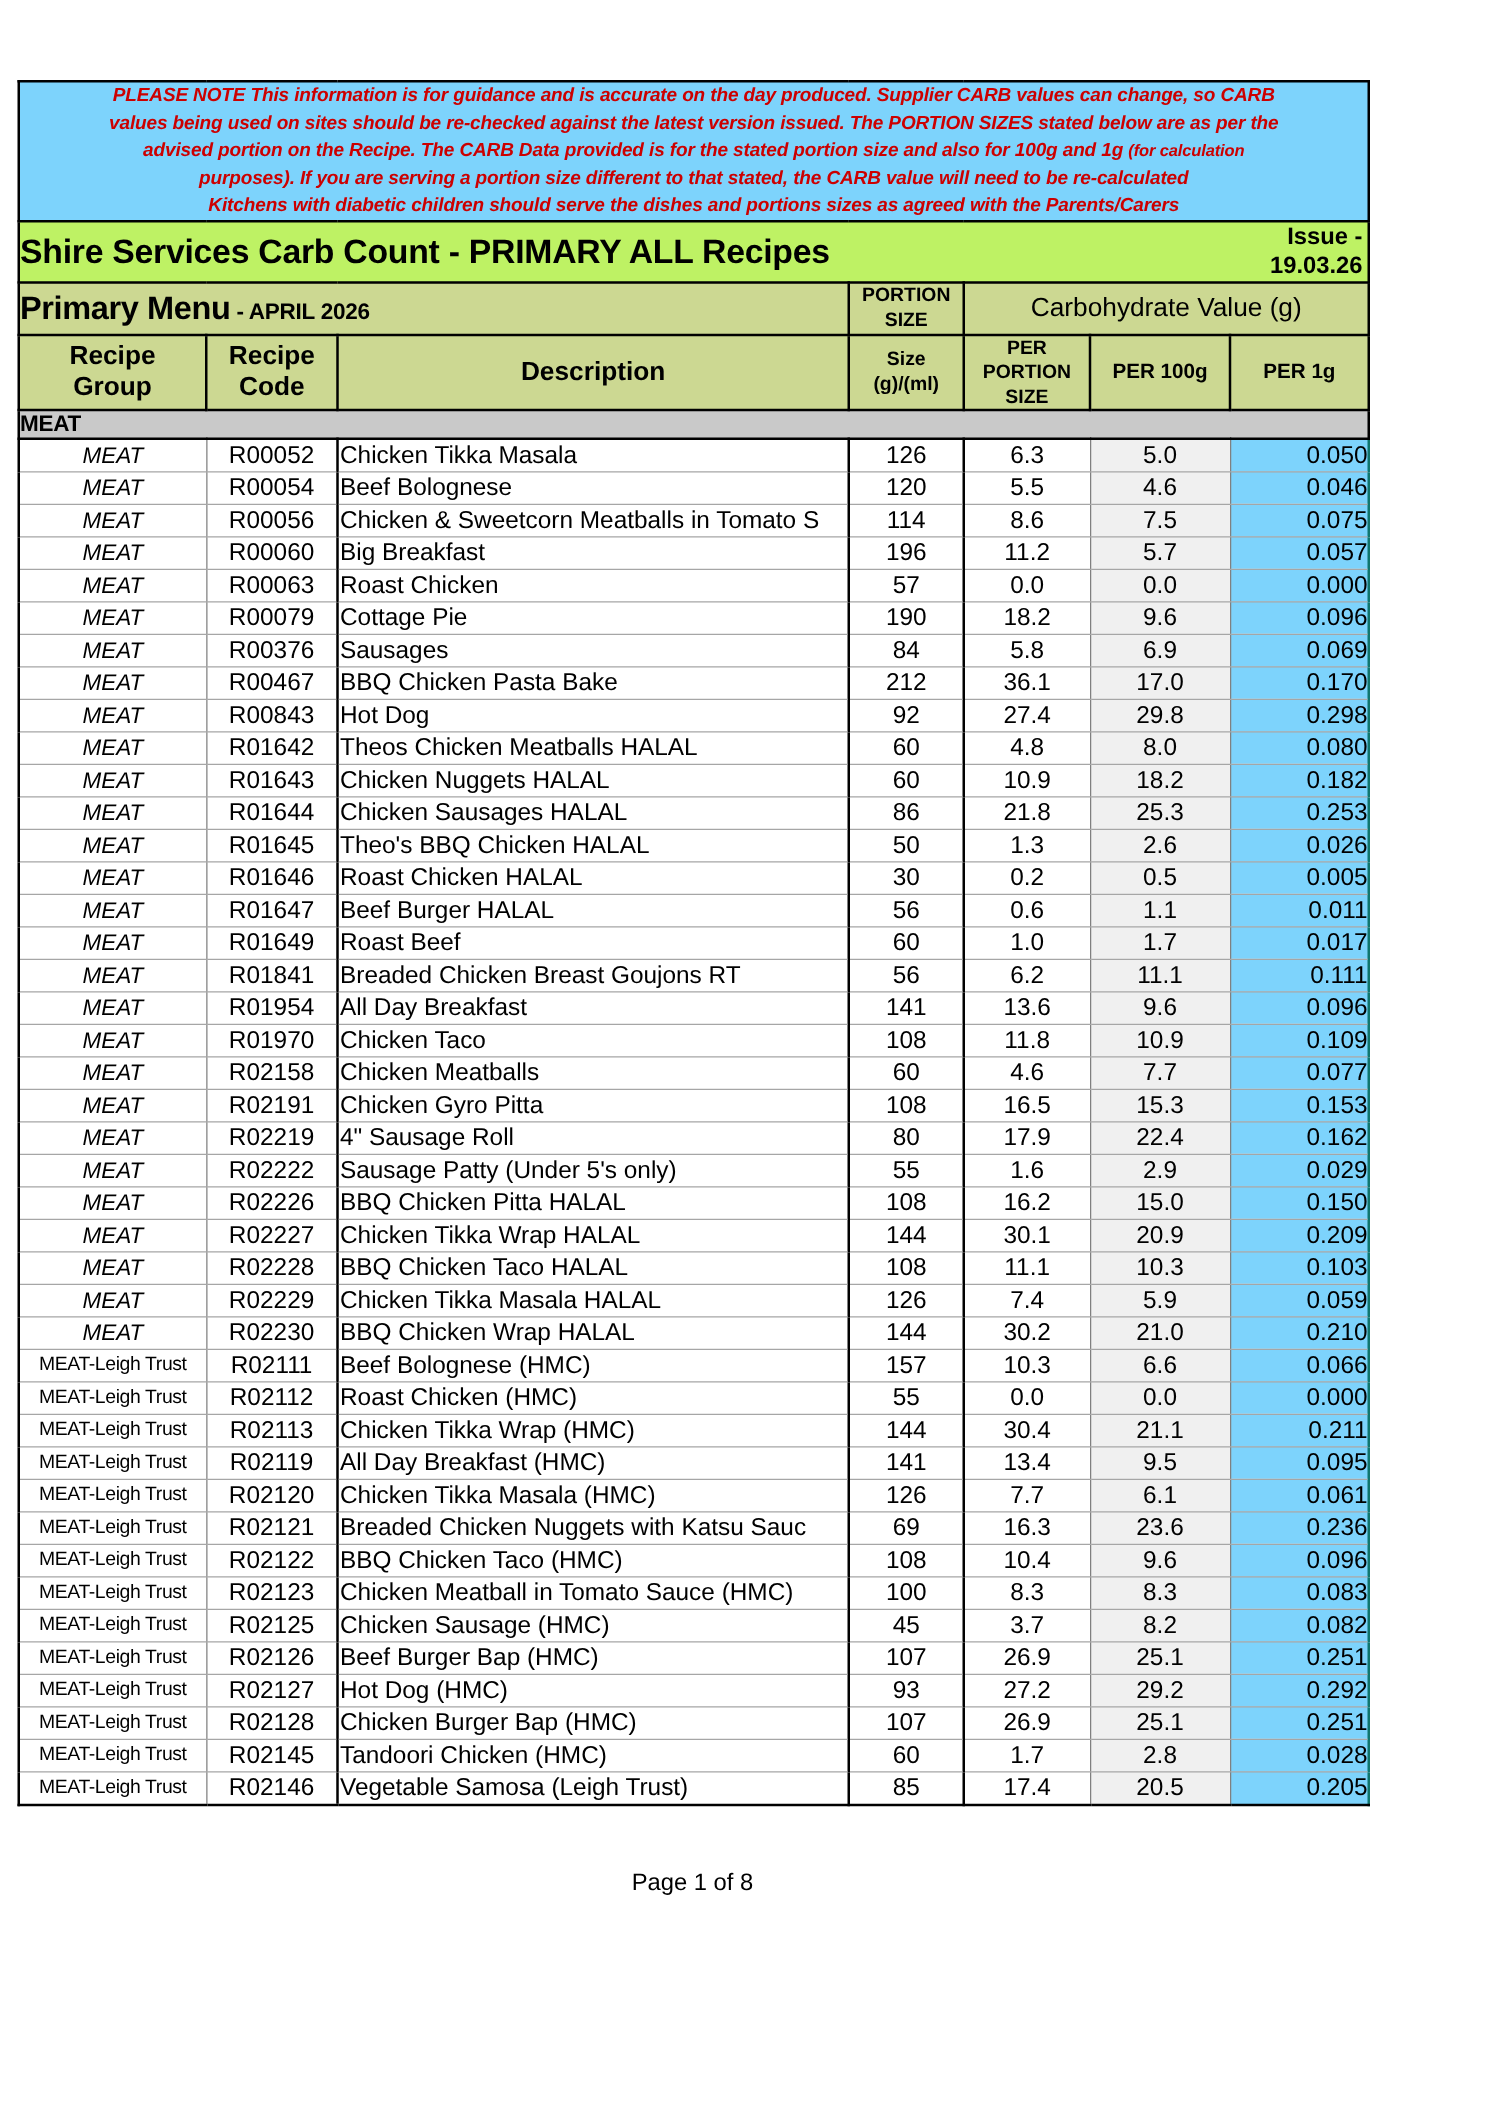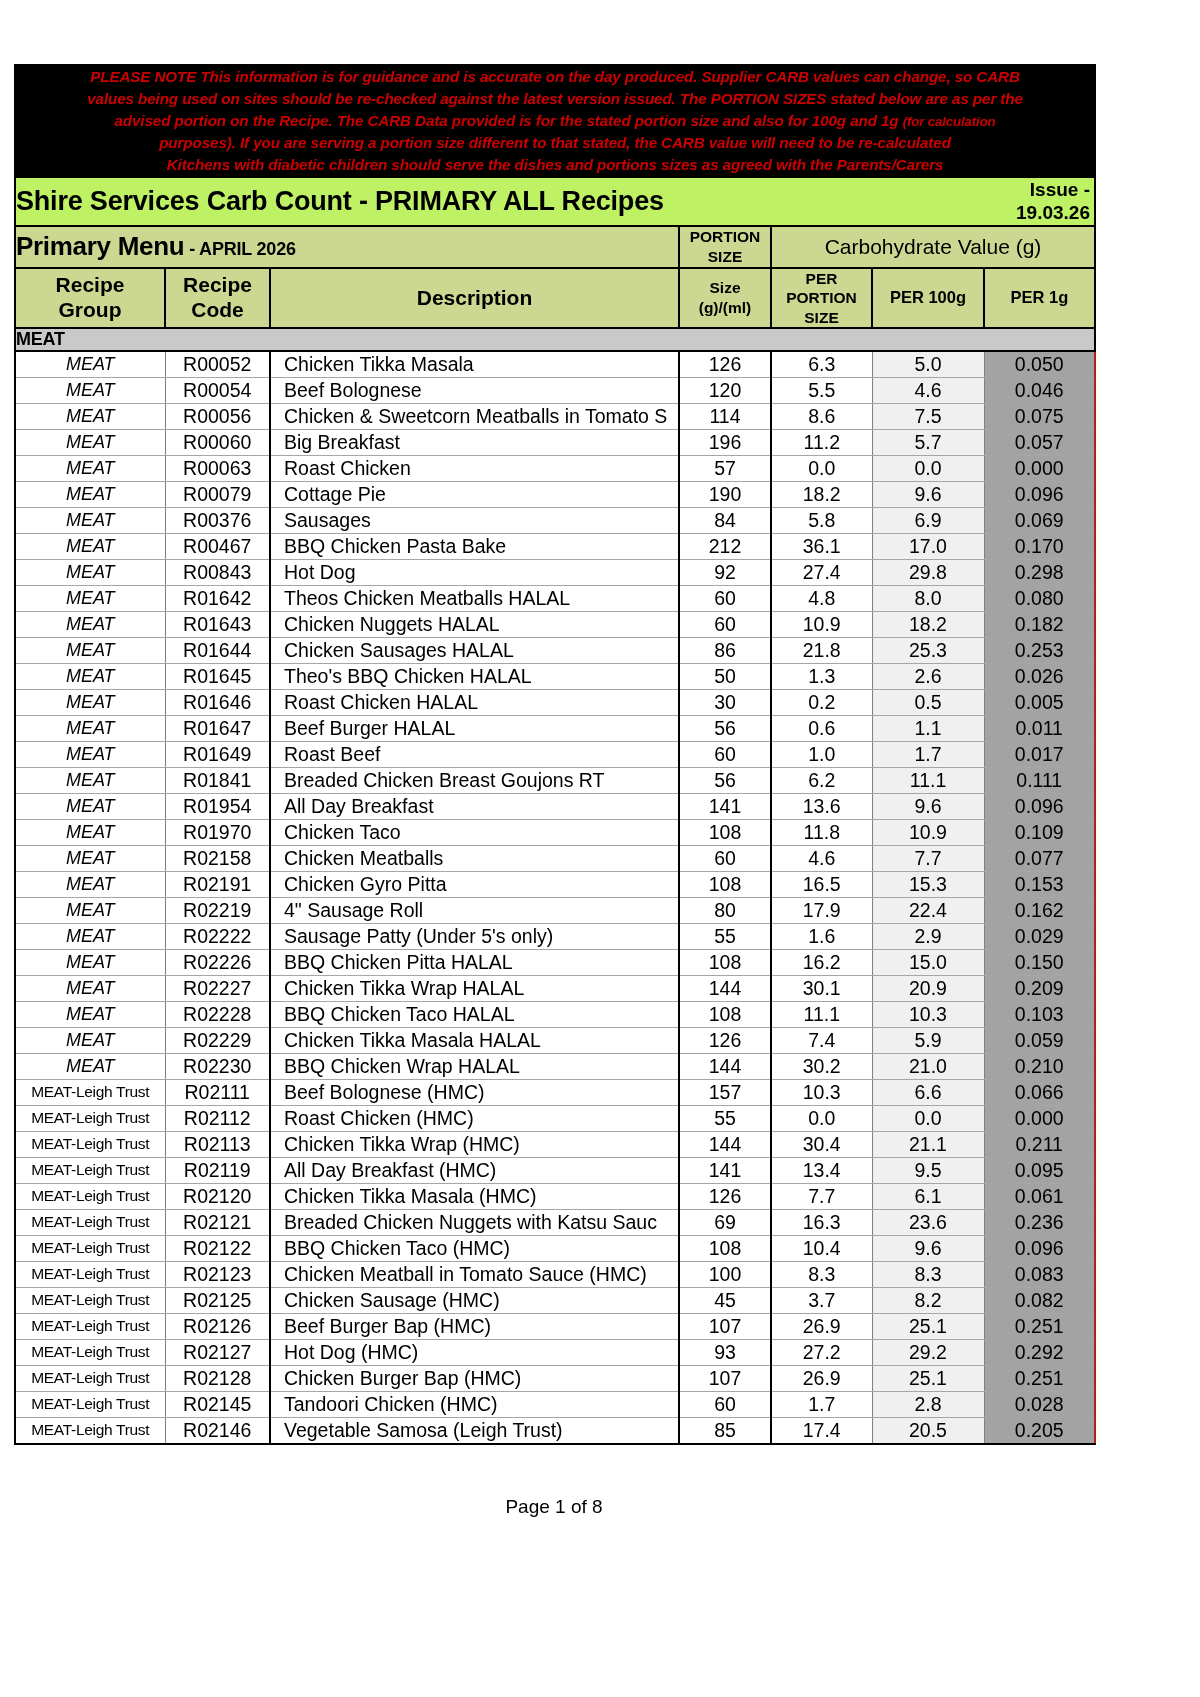--- a/index.html
+++ b/index.html
@@ -27,21 +27,21 @@
   }
   table.doc td {
     border: 1px solid #808080;
     padding: 0;
     vertical-align: middle;
   }
 
   
   .notice-cell {
     border: 2px solid #000000 !important;
-    background: #000000;
+    background: #7dd3fc;
     padding: 8px 10px 9px 10px;
     text-align: center;
   }
   .notice-line {
     color: #cc0000;
     font-weight: bold;
     font-style: italic;
     font-size: 15.2px;
     line-height: 1.45;
     letter-spacing: -0.1px;
@@ -158,41 +158,41 @@
     font-style: normal;
     font-size: 15.5px;
     letter-spacing: -0.3px;
   }
   tr.datarow td.c-code {
     text-align: center;
     font-size: 19.5px;
   }
   tr.datarow td.c-desc {
     text-align: left;
-    padding-left: 13px;
+    padding-left: 1px;
     border-left: 2px solid #000000;
     border-right: 2px solid #000000;
     white-space: nowrap;
     overflow: hidden;
   }
   tr.datarow td.c-size {
     text-align: center;
     border-right: 2px solid #000000;
   }
   tr.datarow td.c-portion {
     text-align: center;
   }
   tr.datarow td.c-100g {
     text-align: center;
     background: #f0f0f0;
   }
   tr.datarow td.c-1g {
-    text-align: center;
-    background: #a3a3a3;
-    border-right: 2px solid #b91c1c;
+    text-align: right;
+    background: #7dd3fc;
+    border-right: 2px solid #0f766e;
   }
   tr.lastrow td {
     border-bottom: 2px solid #000000;
   }
 
   .footer {
     position: absolute;
     left: 14px;
     top: 1496px;
     width: 1080px;

